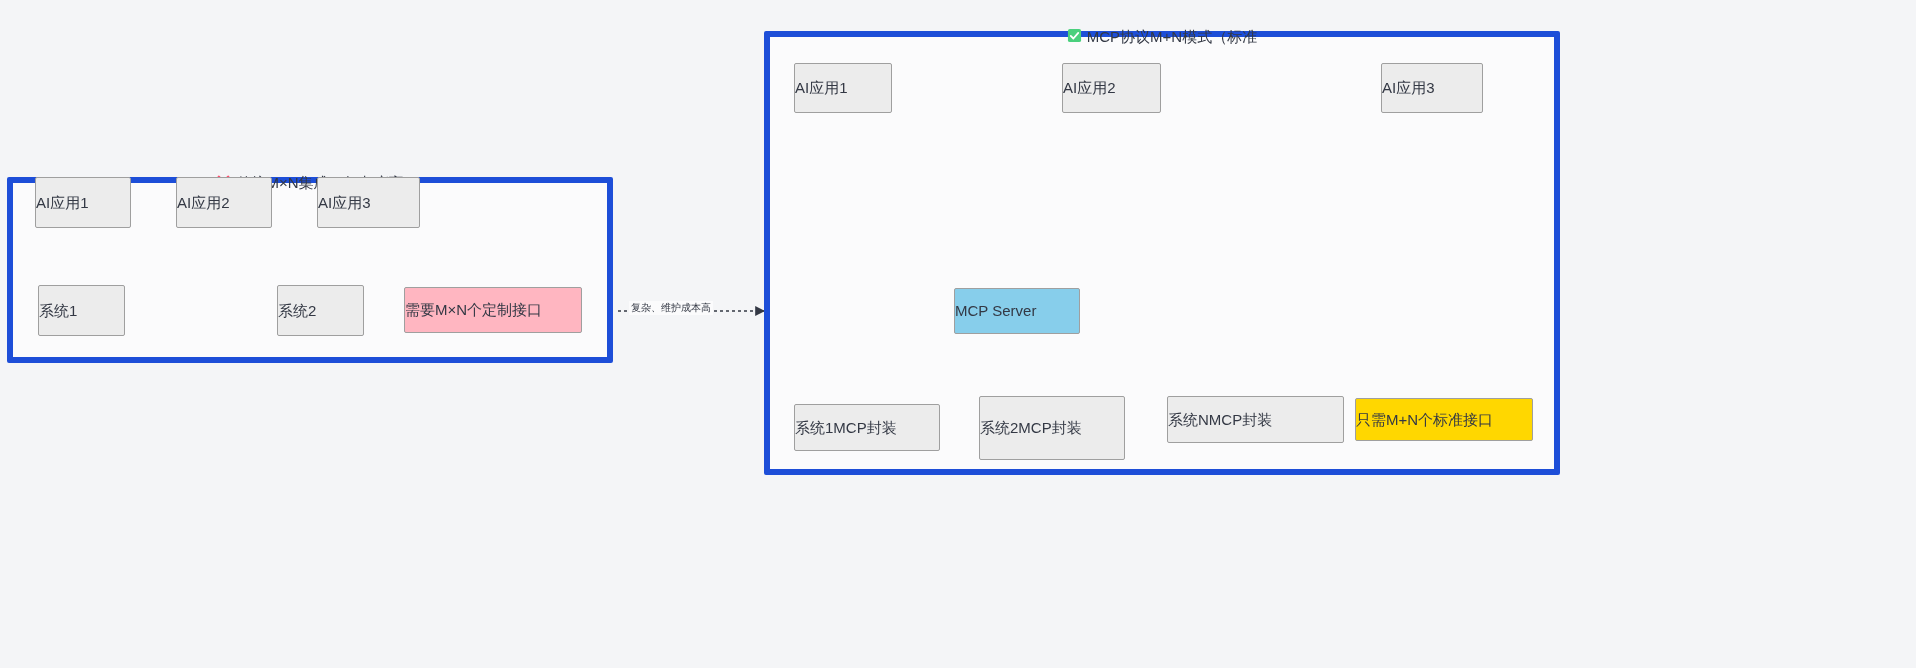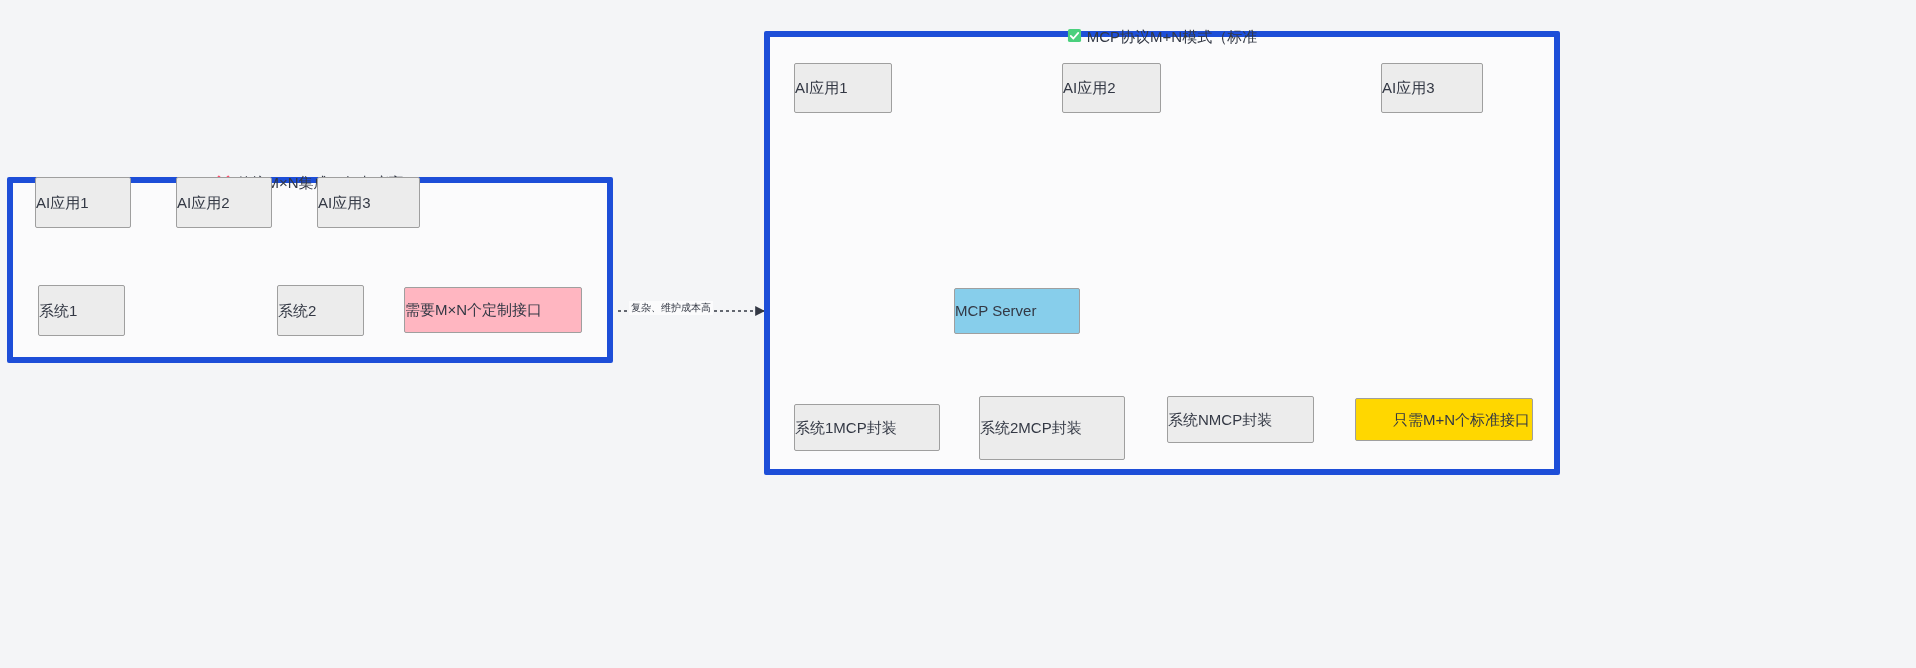--- a/index.html
+++ b/index.html
@@ -190,21 +190,21 @@
   <div class="node blue" style="left:954px; top:288px; width:126px; height:46px;">
     <span>MCP Server</span>
   </div>
 
   <div class="node" style="left:794px; top:396px; width:146px; height:47px;margin-top:8px;">
     <span>系统1MCP封装</span>
   </div>
   <div class="node" style="left:979px; top:396px; width:146px; height:64px;">
     <span>系统2MCP封装</span>
   </div>
-  <div class="node" style="left:1167px; top:396px; width:147px; height:47px;">
+  <div class="node" style="left:1167px; top:396px; width:177px; height:47px;">
     <span>系统NMCP封装</span>
   </div>
 
-  <div class="node yellow" style="left:1355px; top:398px; width:178px; height:43px;padding-left:37px;">
+  <div class="node yellow" style="left:1355px; top:398px; width:178px; height:43px;">
     <span>只需M+N个标准接口</span>
   </div>
 
 </div>
 
 </body></html>

